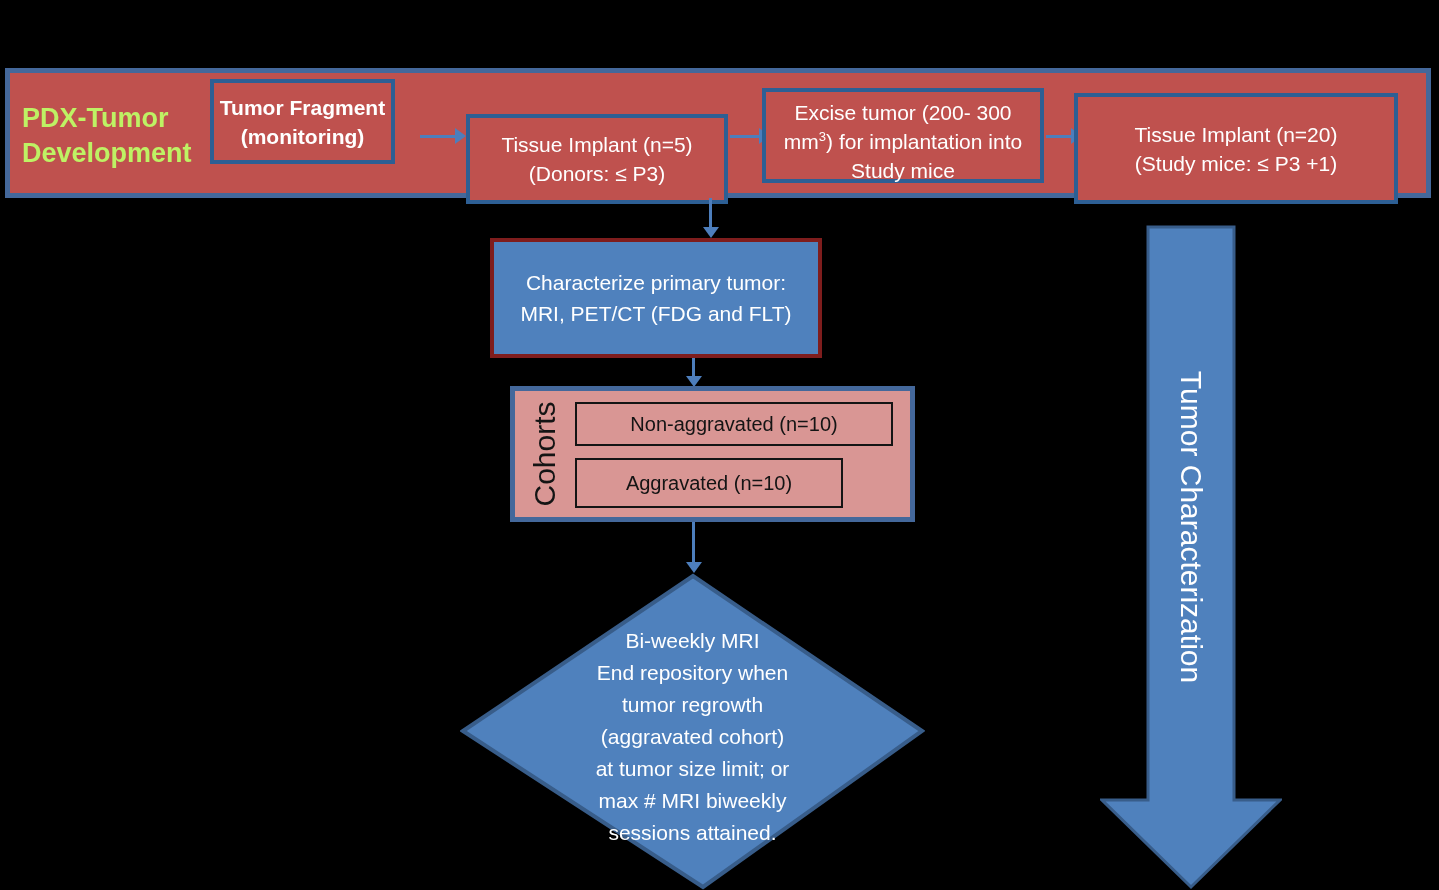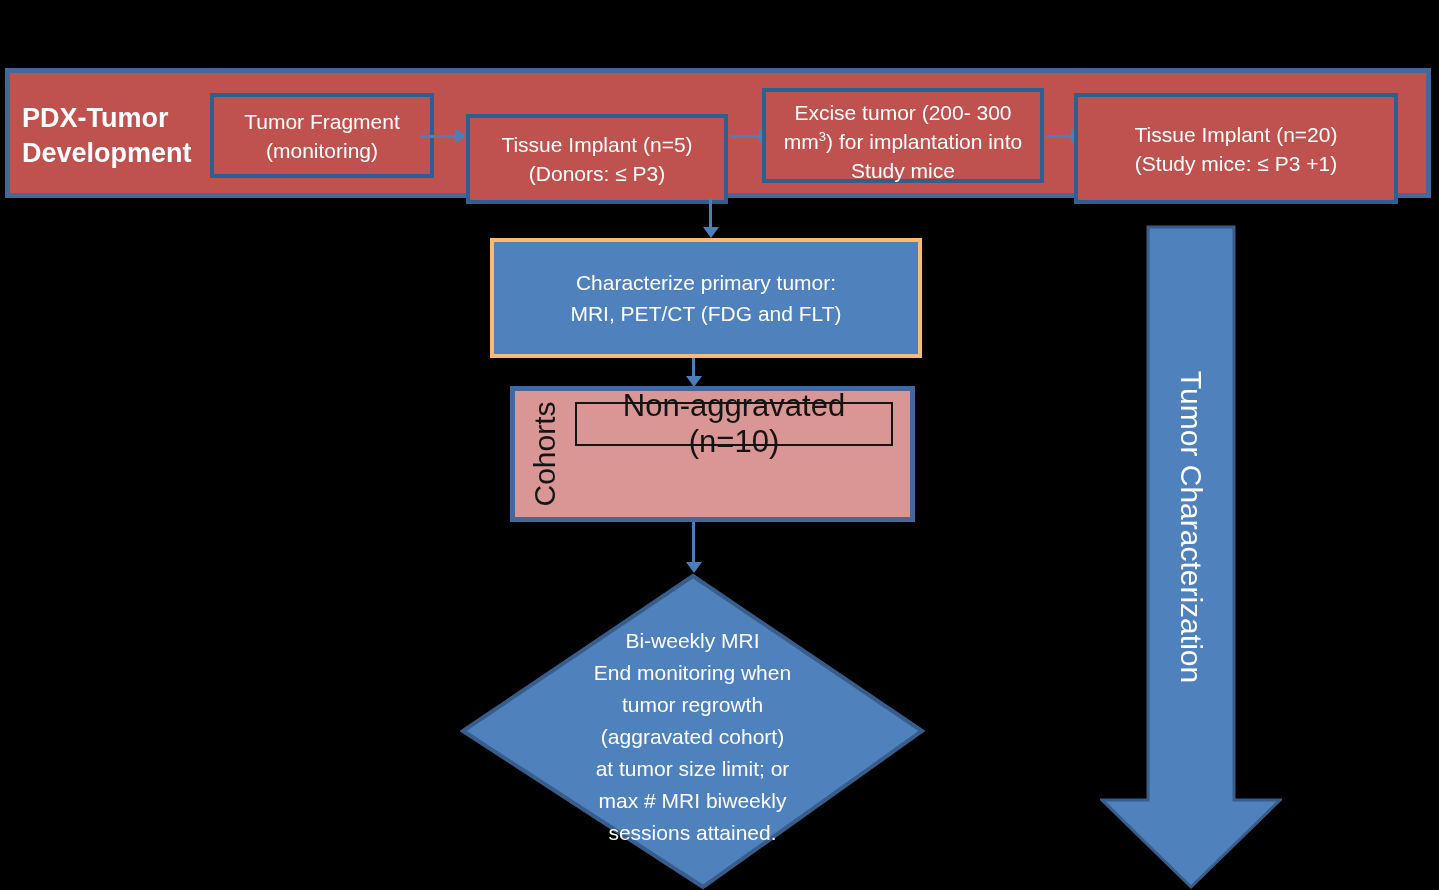--- a/index.html
+++ b/index.html
@@ -2,26 +2,26 @@
 <html><head>
 <meta charset="utf-8">
 <style>
   html,body{margin:0;padding:0;background:#000;}
   body{font-family:"Liberation Sans", sans-serif;}
   #canvas{position:relative;width:1439px;height:890px;background:#000;overflow:hidden;}
 
   
   .banner{position:absolute;left:5px;top:68px;width:1426px;height:130px;
           background:#bf514e;border:5px solid #44689b;box-sizing:border-box;}
-  .banner-label{position:absolute;left:12px;top:28px;color:#ffffff;
+  .banner-label{position:absolute;left:12px;top:28px;color:#bef264;
           font-size:27px;font-weight:bold;line-height:35px;}
   .rbox{position:absolute;background:#bf514e;border:4px solid #2d5f94;box-sizing:border-box;
           color:#fff;display:flex;flex-direction:column;justify-content:center;align-items:center;
           text-align:center;font-size:21px;line-height:29px;padding:0 4px;}
-  .rbox-1{left:200px;top:20px;width:224px;height:85px;}
+  .rbox-1{left:200px;top:6px;width:185px;height:85px;font-weight:bold;}
   .rbox-2{left:456px;top:17px;width:262px;height:90px;margin-top:24px;}
   .rbox-3{left:752px;top:15px;width:282px;height:95px;display:block;padding-top:12px;}
   .rbox-3 .wraptext{width:100%;height:100%;display:flex;align-items:center;justify-content:center;}
   .rbox-4{left:1064px;top:20px;width:324px;height:111px;}
   sup{font-size:0.62em;line-height:0;vertical-align:super;}
 
   
   .harrow{position:absolute;height:16px;display:flex;align-items:center;}
   .h-shaft{flex:1;height:3px;background:#4d7ebc;}
   .h-head{width:0;height:0;border-top:8px solid transparent;border-bottom:8px solid transparent;
@@ -31,31 +31,31 @@
   .harrow-3{left:1036px;top:55px;width:36px;}
   .varrow{position:absolute;width:17px;display:flex;flex-direction:column;align-items:center;}
   .v-shaft{width:3px;flex:1;background:#4d7ebc;}
   .v-head{width:0;height:0;border-left:8px solid transparent;border-right:8px solid transparent;
           border-top:11px solid #4d7ebc;}
   .varrow-1{left:702px;top:198px;height:40px;}
   .varrow-2{left:685px;top:358px;height:29px;}
   .varrow-3{left:685px;top:522px;height:51px;}
 
   
-  .char-box{position:absolute;left:490px;top:238px;width:432px;height:120px;box-sizing:border-box;
-          background:#4f81bd;border:4px solid #fdba74;color:#fff;font-size:21px;line-height:31px;
+  .char-box{position:absolute;left:490px;top:238px;width:332px;height:120px;box-sizing:border-box;
+          background:#4f81bd;border:4px solid #7f1d1d;color:#fff;font-size:21px;line-height:31px;
           display:flex;flex-direction:column;justify-content:center;align-items:center;text-align:center;}
 
   
   .cohorts{position:absolute;left:510px;top:386px;width:405px;height:136px;box-sizing:border-box;
           background:#d99694;border:5px solid #44689b;}
   .cohorts-label{position:absolute;left:30px;top:63px;transform:translate(-50%,-50%) rotate(-90deg);
           white-space:nowrap;color:#141414;font-size:30px;}
   .cohort-item{position:absolute;background:#d99694;border:2px solid #141414;box-sizing:border-box;
-          color:#141414;font-size:31px;display:flex;align-items:center;justify-content:center;text-align:center;}
+          color:#141414;font-size:20px;display:flex;align-items:center;justify-content:center;text-align:center;}
   .cohort-a{left:60px;top:11px;width:318px;height:44px;}
   .cohort-b{left:60px;top:67px;width:268px;height:50px;}
 
   
   .diamond-wrap{position:absolute;left:460px;top:573px;width:465px;height:317px;}
   .diamond-wrap svg{position:absolute;left:0;top:0;}
   .diamond-text{position:absolute;left:0;right:0;top:52px;text-align:center;color:#fff;
           font-size:21px;line-height:32px;}
   .diamond-title{font-weight:normal;}
 
@@ -126,34 +126,37 @@
   <div class="varrow varrow-2">
     <div class="v-shaft"></div>
     <div class="v-head"></div>
   </div>
 
   <div class="cohorts">
     <div class="cohorts-label">Cohorts</div>
     <div class="cohort-item cohort-a">
       <span>Non-aggravated (n=10)</span>
     </div>
+    <div class="cohort-item cohort-b">
+      <span>Aggravated (n=10)</span>
+    </div>
   </div>
 
   <div class="varrow varrow-3">
     <div class="v-shaft"></div>
     <div class="v-head"></div>
   </div>
 
   <div class="diamond-wrap">
     <svg width="465" height="317" viewBox="0 0 465 317">
       <polygon points="233,3 462,158 243,314 3,158" fill="#4f81bd" stroke="#385d8a" stroke-width="4"></polygon>
     </svg>
     <div class="diamond-text">
       <div class="diamond-title">Bi-weekly MRI</div>
-      <div>End monitoring when</div>
+      <div>End repository when</div>
       <div>tumor regrowth</div>
       <div>(aggravated cohort)</div>
       <div>at tumor size limit; or</div>
       <div>max # MRI biweekly</div>
       <div>sessions attained.</div>
     </div>
   </div>
 
   <div class="bigarrow-wrap">
     <svg width="182" height="665" viewBox="0 0 182 665">

